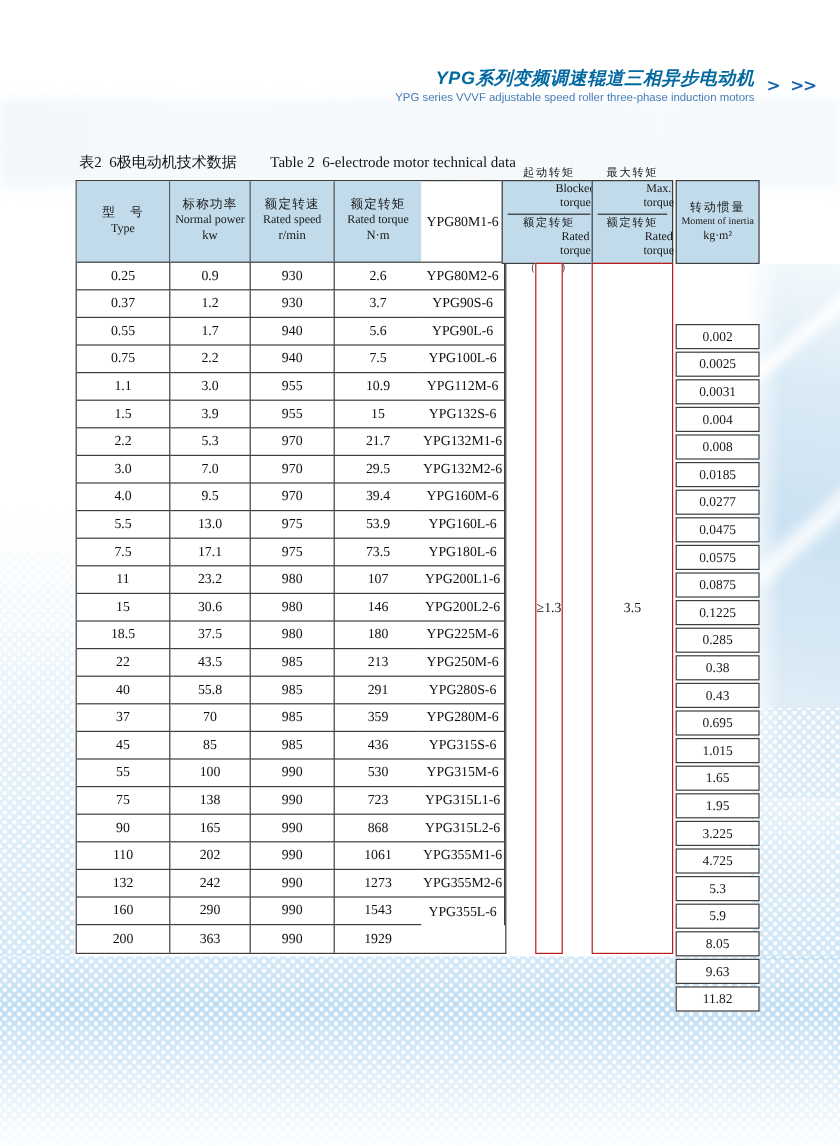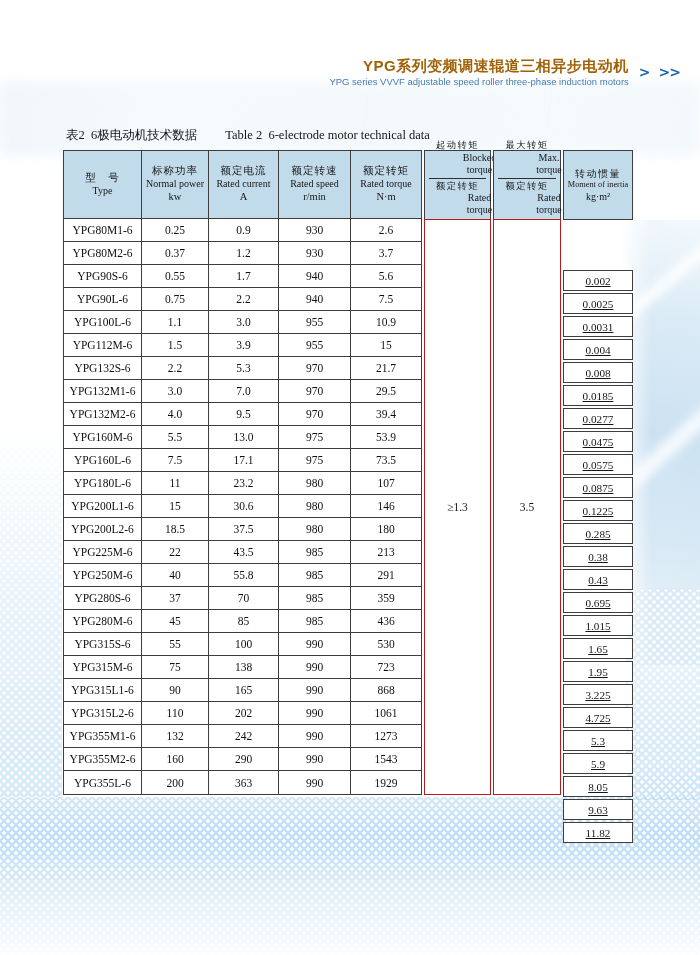--- a/index.html
+++ b/index.html
@@ -59,21 +59,21 @@
       rgba(189,221,243,0.15) 0%, rgba(189,221,243,0.5) 55%, rgba(183,217,242,0.65) 100%);
   }
 
   
   .page-header {
     position:absolute; top:57px; right:20px; z-index:3;
     display:flex; align-items:flex-start; gap:10px;
     font-family:"Liberation Sans","DejaVu Sans",sans-serif;
   }
   .titles { text-align:right; }
-  .title-zh { font-size:15px; font-weight:bold; color:#a16207; letter-spacing:0.5px; line-height:1.15; }
+  .title-zh { font-size:15px; font-weight:bold; color:#0369a1; letter-spacing:0.5px; line-height:1.15;font-style:italic; }
   .title-en { font-size:9.5px; color:#467cb4; margin-top:2px; }
   .arrows { display:flex; gap:9px; margin-top:7px; color:#1e63ab;
             font-weight:bold; font-style:italic; font-size:14px;
             font-family:"DejaVu Sans",sans-serif; letter-spacing:-1px; }
 
   
   .table-caption {
     position:absolute; top:127px; left:66px; z-index:3;
     font-size:12.5px; color:#141414; white-space:pre;
   }
@@ -93,21 +93,21 @@
     text-align:center; }
   .cell.lastcol { border-right:none; }
   .cell.lastrow { border-bottom:none; }
   .cell.h { background:#c2dbea; }
   .cell.d { font-size:11.5px; color:#101010; }
   .hz { font-size:10.5px; letter-spacing:1px; line-height:1.3; }
   .he { font-size:10px;  line-height:1.25; }
   .hu { font-size:10.5px; line-height:1.35; }
 
   .secB, .secC, .secD { display:flex; flex-direction:column; }
-  .secB { width:67px; } .secC { width:68px; } .secD { width:70px;gap:48px; }
+  .secB { width:67px;align-items:center; } .secC { width:68px; } .secD { width:70px;gap:48px; }
   .tq-head {
     box-sizing:border-box; height:70px; border:1px solid #3e3e3e;
     background:#c2dbea; display:flex; flex-direction:column;
     align-items:center; justify-content:center; text-align:center;
   }
   .tq-head .zh { font-size:9.3px; letter-spacing:1.5px; line-height:1.25; }
   .tq-head .s  { font-size:10px; line-height:1.2;padding-left:44px; }
   .fracbar { width:88%; border-top:1px solid #2f2f2f; margin:2px 0; }
   .freq { font-size:9px; letter-spacing:1.5px; margin-top:1px; }
   .tq-body {
@@ -115,21 +115,21 @@
     border:1px solid #b91c1c; background:#fff;
     display:flex; align-items:center; justify-content:center; font-size:11.5px;
   }
   .ih .izh { font-size:10px; letter-spacing:1.5px; line-height:1.3; }
   .ih .ien { font-size:8.3px; line-height:1.25; }
   .ih .iu  { font-size:10px; line-height:1.35; }
   .icells { display:flex; flex-direction:column; }
   .ibox {
     box-sizing:border-box; height:21px; margin-top:2px;
     border:1px solid #3e3e3e; background:#fff;
-    display:flex; align-items:center; justify-content:center; font-size:11.2px;text-decoration:underline;
+    display:flex; align-items:center; justify-content:center; font-size:11.2px;
   }
 </style>
 </head>
 <body>
 
 <div class="bg-top"></div>
 <div class="bg-sky"></div>
 <div class="bg-left ht"></div>
 <div class="bg-right-ht ht"></div>
 <div class="bg-bottom ht"></div>
@@ -151,25 +151,20 @@
 
   <div class="secA">
     <div class="cell h">
       <div class="hz">型　号</div>
       <div class="he">Type</div>
     </div>
     <div class="cell h">
       <div class="hz">标称功率</div>
       <div class="he">Normal power</div>
       <div class="hu">kw</div>
-    </div>
-    <div class="cell h">
-      <div class="hz">额定电流</div>
-      <div class="he">Rated current</div>
-      <div class="hu">A</div>
     </div>
     <div class="cell h">
       <div class="hz">额定转速</div>
       <div class="he">Rated speed</div>
       <div class="hu">r/min</div>
     </div>
     <div class="cell h lastcol">
       <div class="hz">额定转矩</div>
       <div class="he">Rated torque</div>
       <div class="hu">N·m</div>

